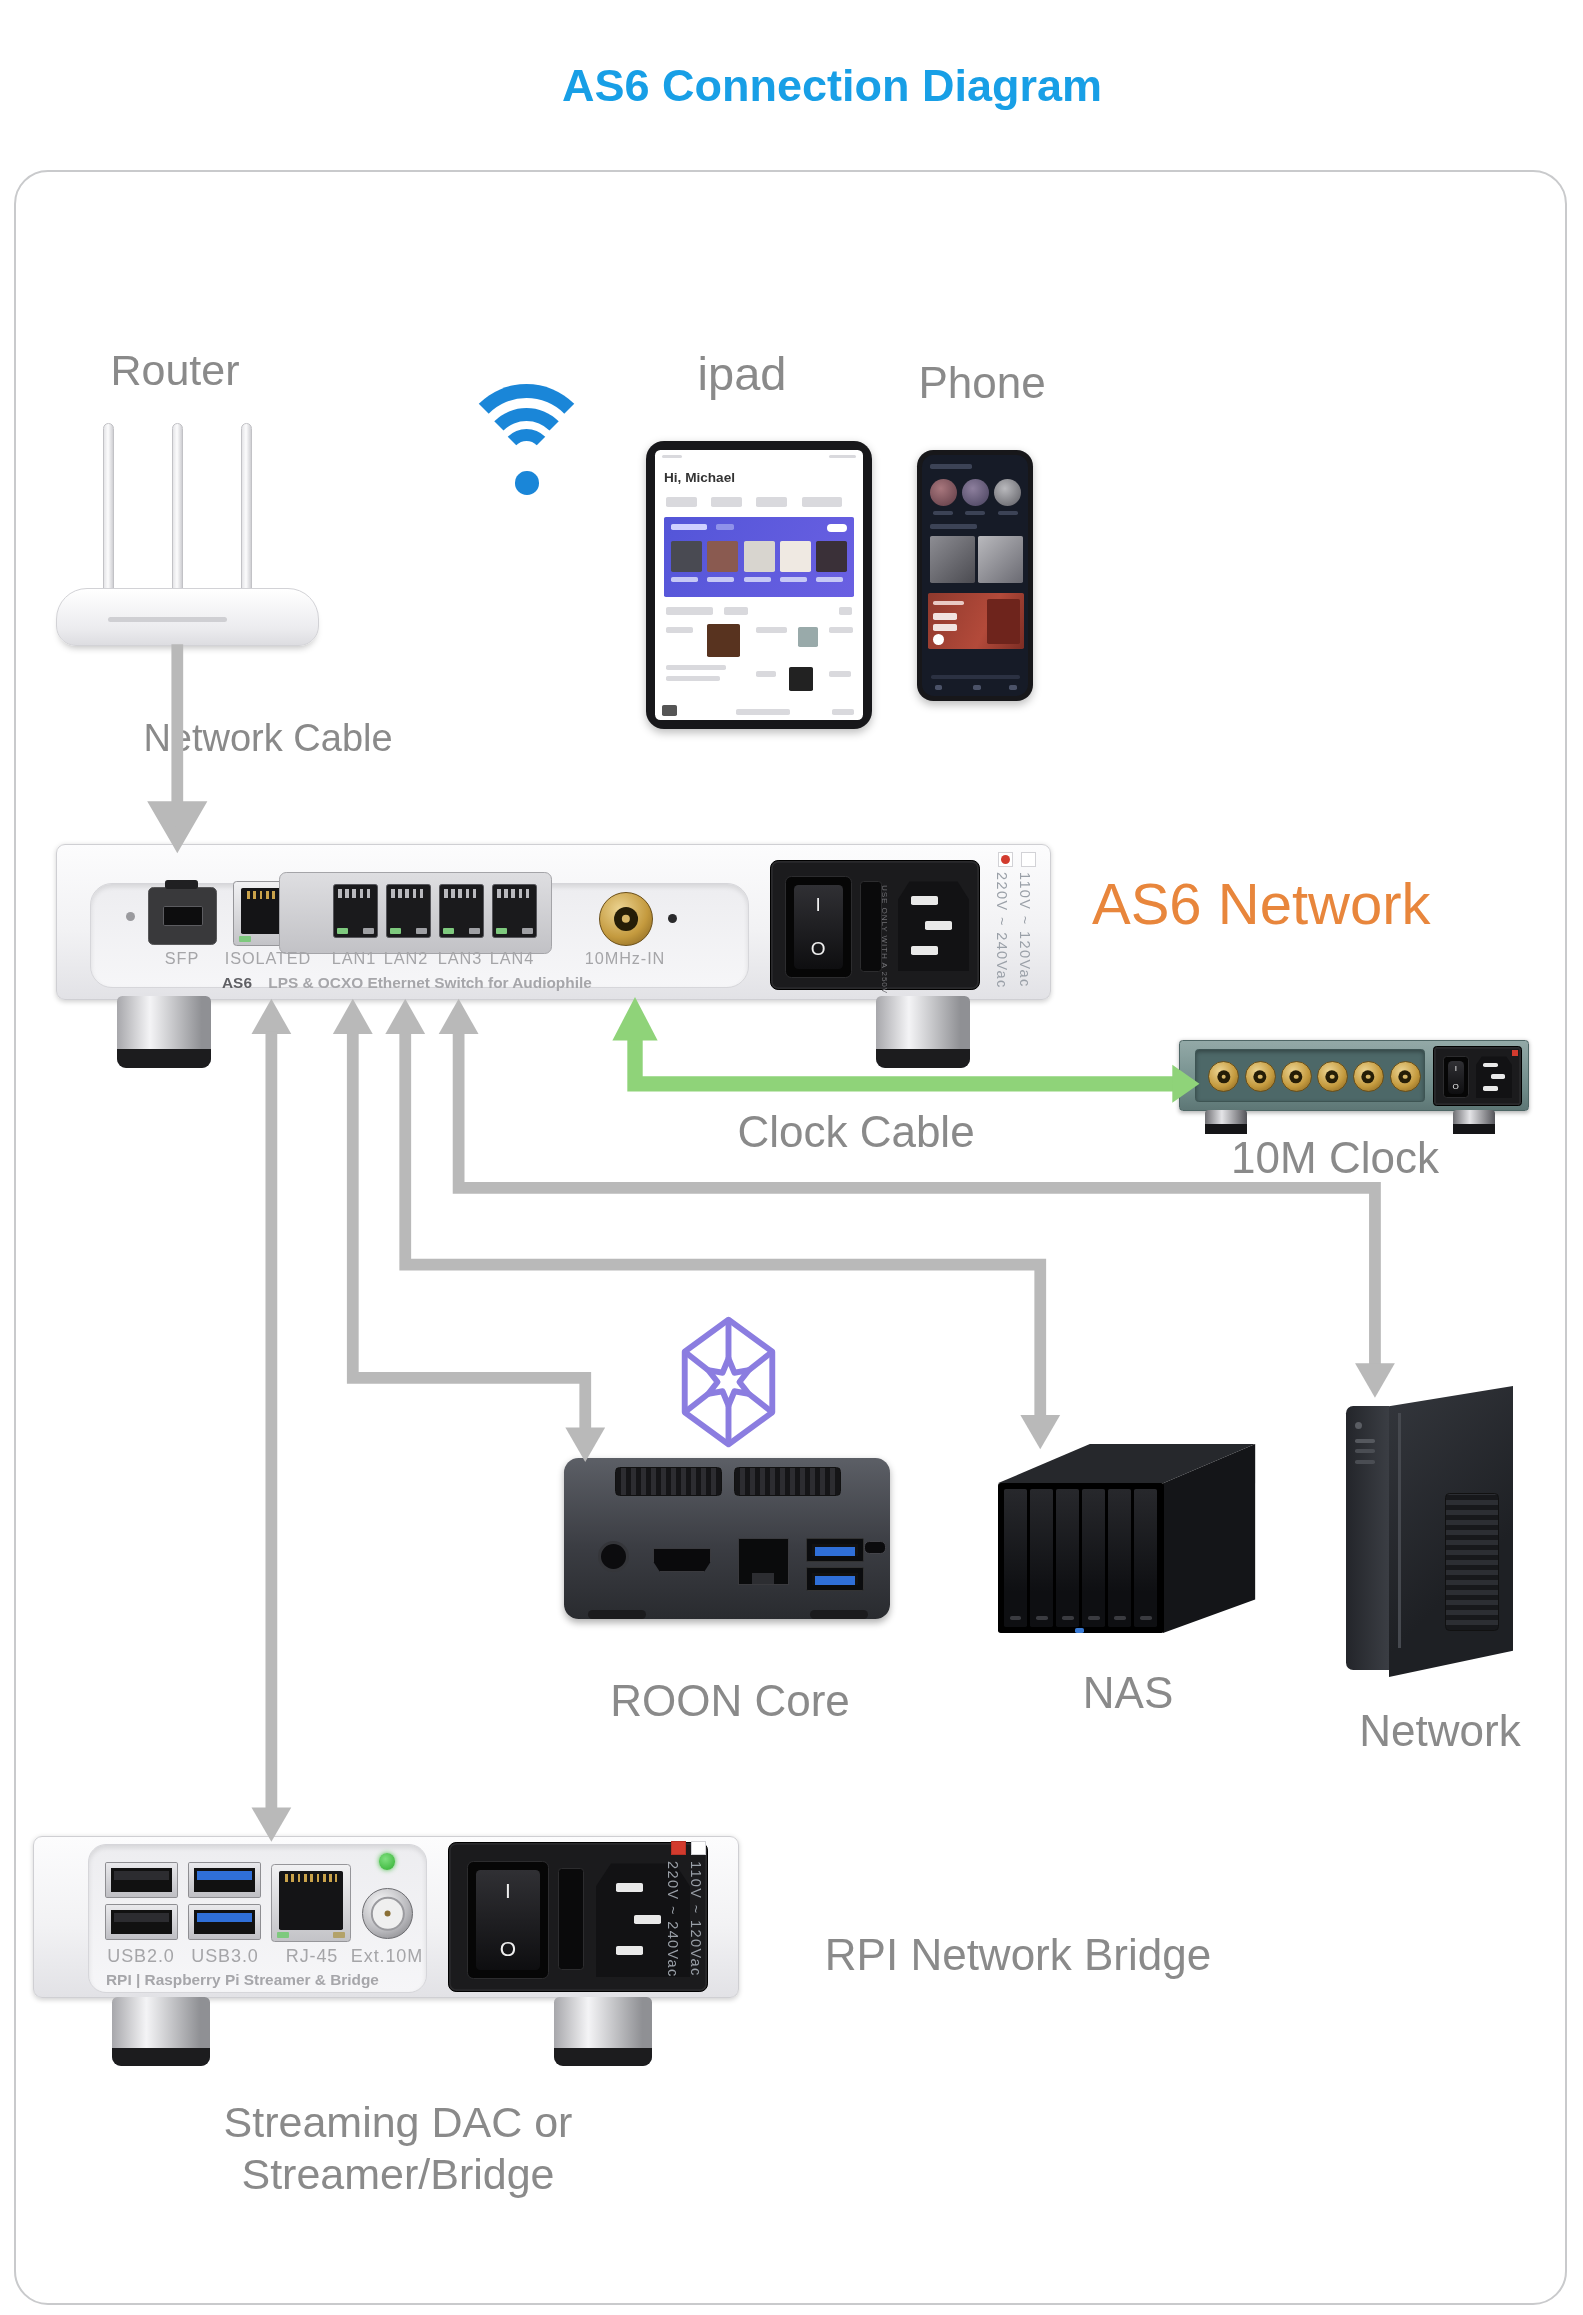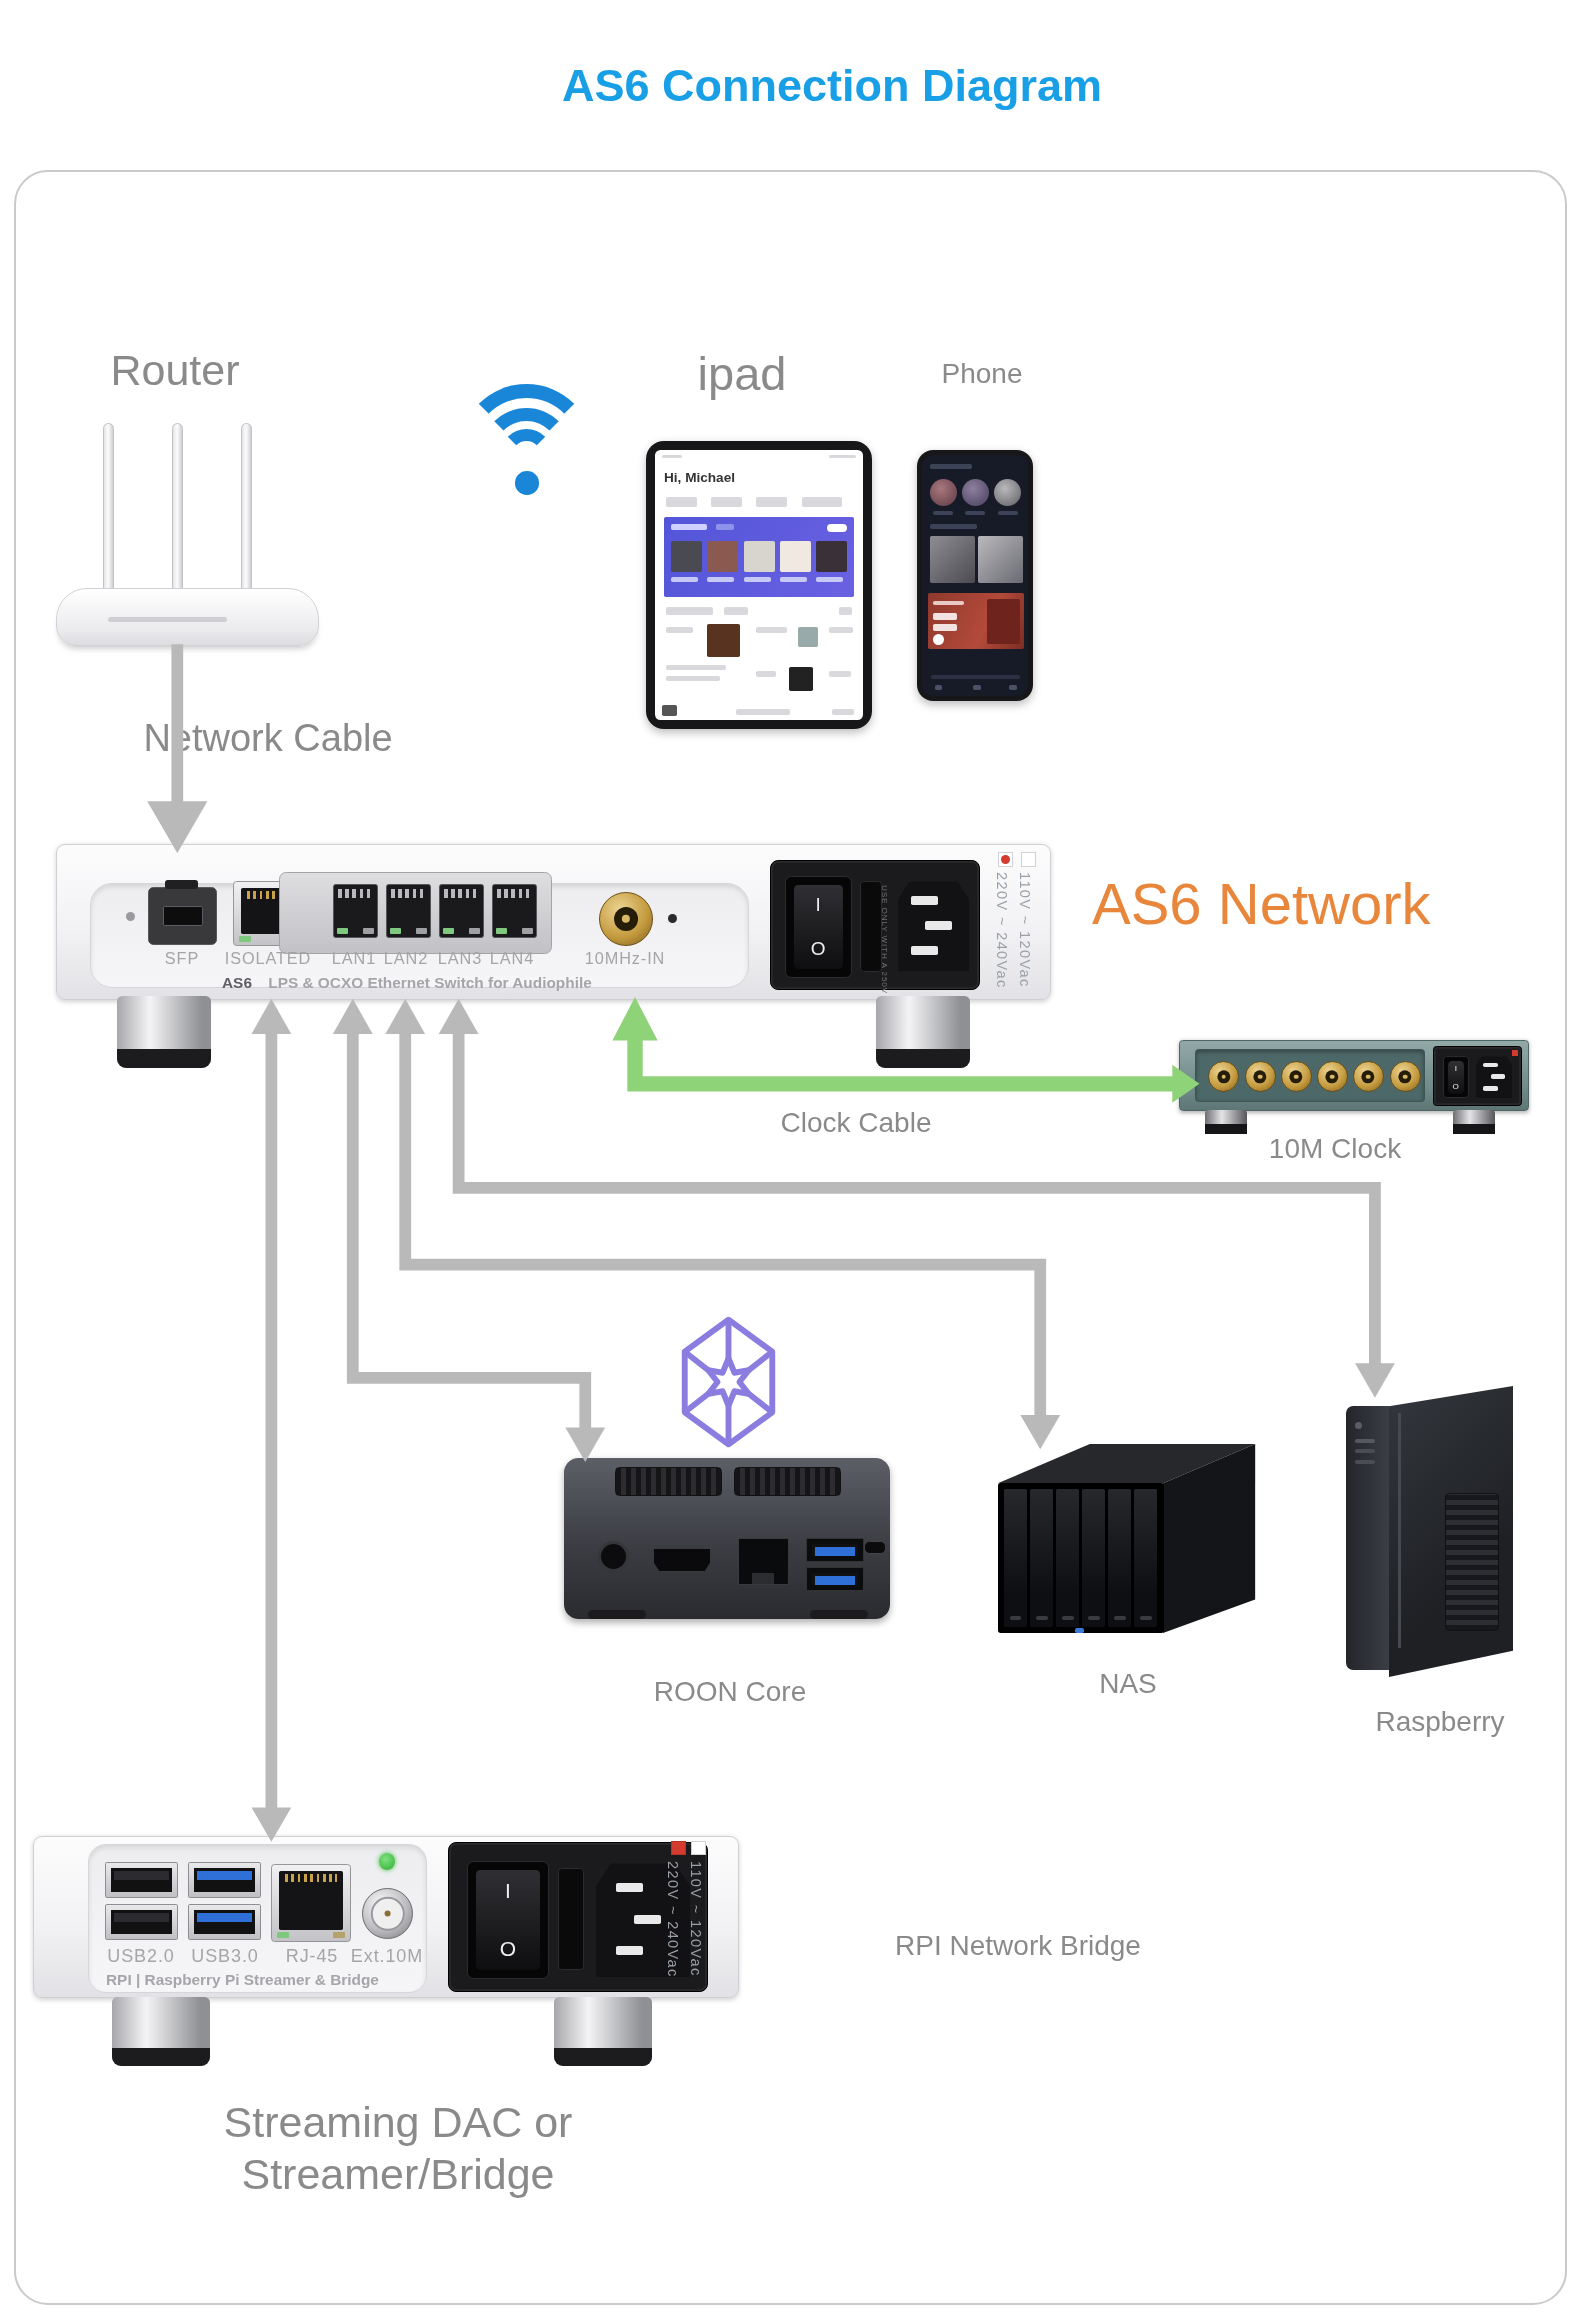--- a/index.html
+++ b/index.html
@@ -3,21 +3,21 @@
 <meta charset="utf-8">
 <style>
   html,body{margin:0;padding:0;background:#fff;}
   .page{position:relative;width:1583px;height:2316px;background:#fff;overflow:hidden;
         font-family:"Liberation Sans",sans-serif;}
   .abs{position:absolute;}
   .title{position:absolute;left:832px;top:60px;transform:translateX(-50%);
          font-size:45px;font-weight:700;color:#189fe6;white-space:nowrap;}
   .frame{position:absolute;left:13.6px;top:170px;width:1549px;height:2131px;
          border:2.7px solid #c9cacc;border-radius:34px;}
-  .lbl{position:absolute;color:#8a8a8a;font-size:28px;transform:translateX(-50%);
+  .lbl{position:absolute;color:#8a8a8a;font-size:44px;transform:translateX(-50%);
        white-space:nowrap;font-weight:400;}
   .lbl.small{font-size:38px;}
   .lbl.center2{white-space:normal;text-align:center;line-height:1.2;}
   .as6label{position:absolute;left:1092px;top:870px;font-size:58px;color:#e8863c;white-space:nowrap;}
 
   
   svg.cables{position:absolute;left:0;top:0;pointer-events:none;}
 
   
   .chassis{position:absolute;background:linear-gradient(180deg,#fcfcfd 0%,#f2f2f4 55%,#e2e2e6 100%);
@@ -137,21 +137,21 @@
 
   <div class="lbl" style="left:175px;top:346px;font-size:43px;">Router</div>
   <div class="lbl" style="left:742px;top:346px;font-size:47px;">ipad</div>
   <div class="lbl" style="left:982px;top:358px;">Phone</div>
   <div class="lbl small center2" style="left:268px;top:716px;width:262px;">Network Cable</div>
   <div class="as6label">AS6 Network</div>
   <div class="lbl" style="left:856px;top:1107px;">Clock Cable</div>
   <div class="lbl" style="left:1335px;top:1133px;">10M Clock</div>
   <div class="lbl" style="left:730px;top:1643px;margin-top:33px;">ROON Core</div>
   <div class="lbl" style="left:1128px;top:1668px;">NAS</div>
-  <div class="lbl" style="left:1440px;top:1706px;">Raspberry</div>
+  <div class="lbl" style="left:1440px;top:1706px;">Network</div>
   <div class="lbl" style="left:1018px;top:1930px;">RPI Network Bridge</div>
   <div class="lbl center2" style="left:398px;top:2097px;font-size:43px;width:507px;">
     <span>Streaming DAC or</span><br>
     <span>Streamer/Bridge</span>
   </div>
 
   <div class="abs" style="left:56px;top:423px;width:262px;height:226px;">
     <div class="antenna" style="left:47px;top:0;height:177px;"></div>
     <div class="antenna" style="left:116px;top:0;height:177px;"></div>
     <div class="antenna" style="left:185px;top:0;height:177px;"></div>

